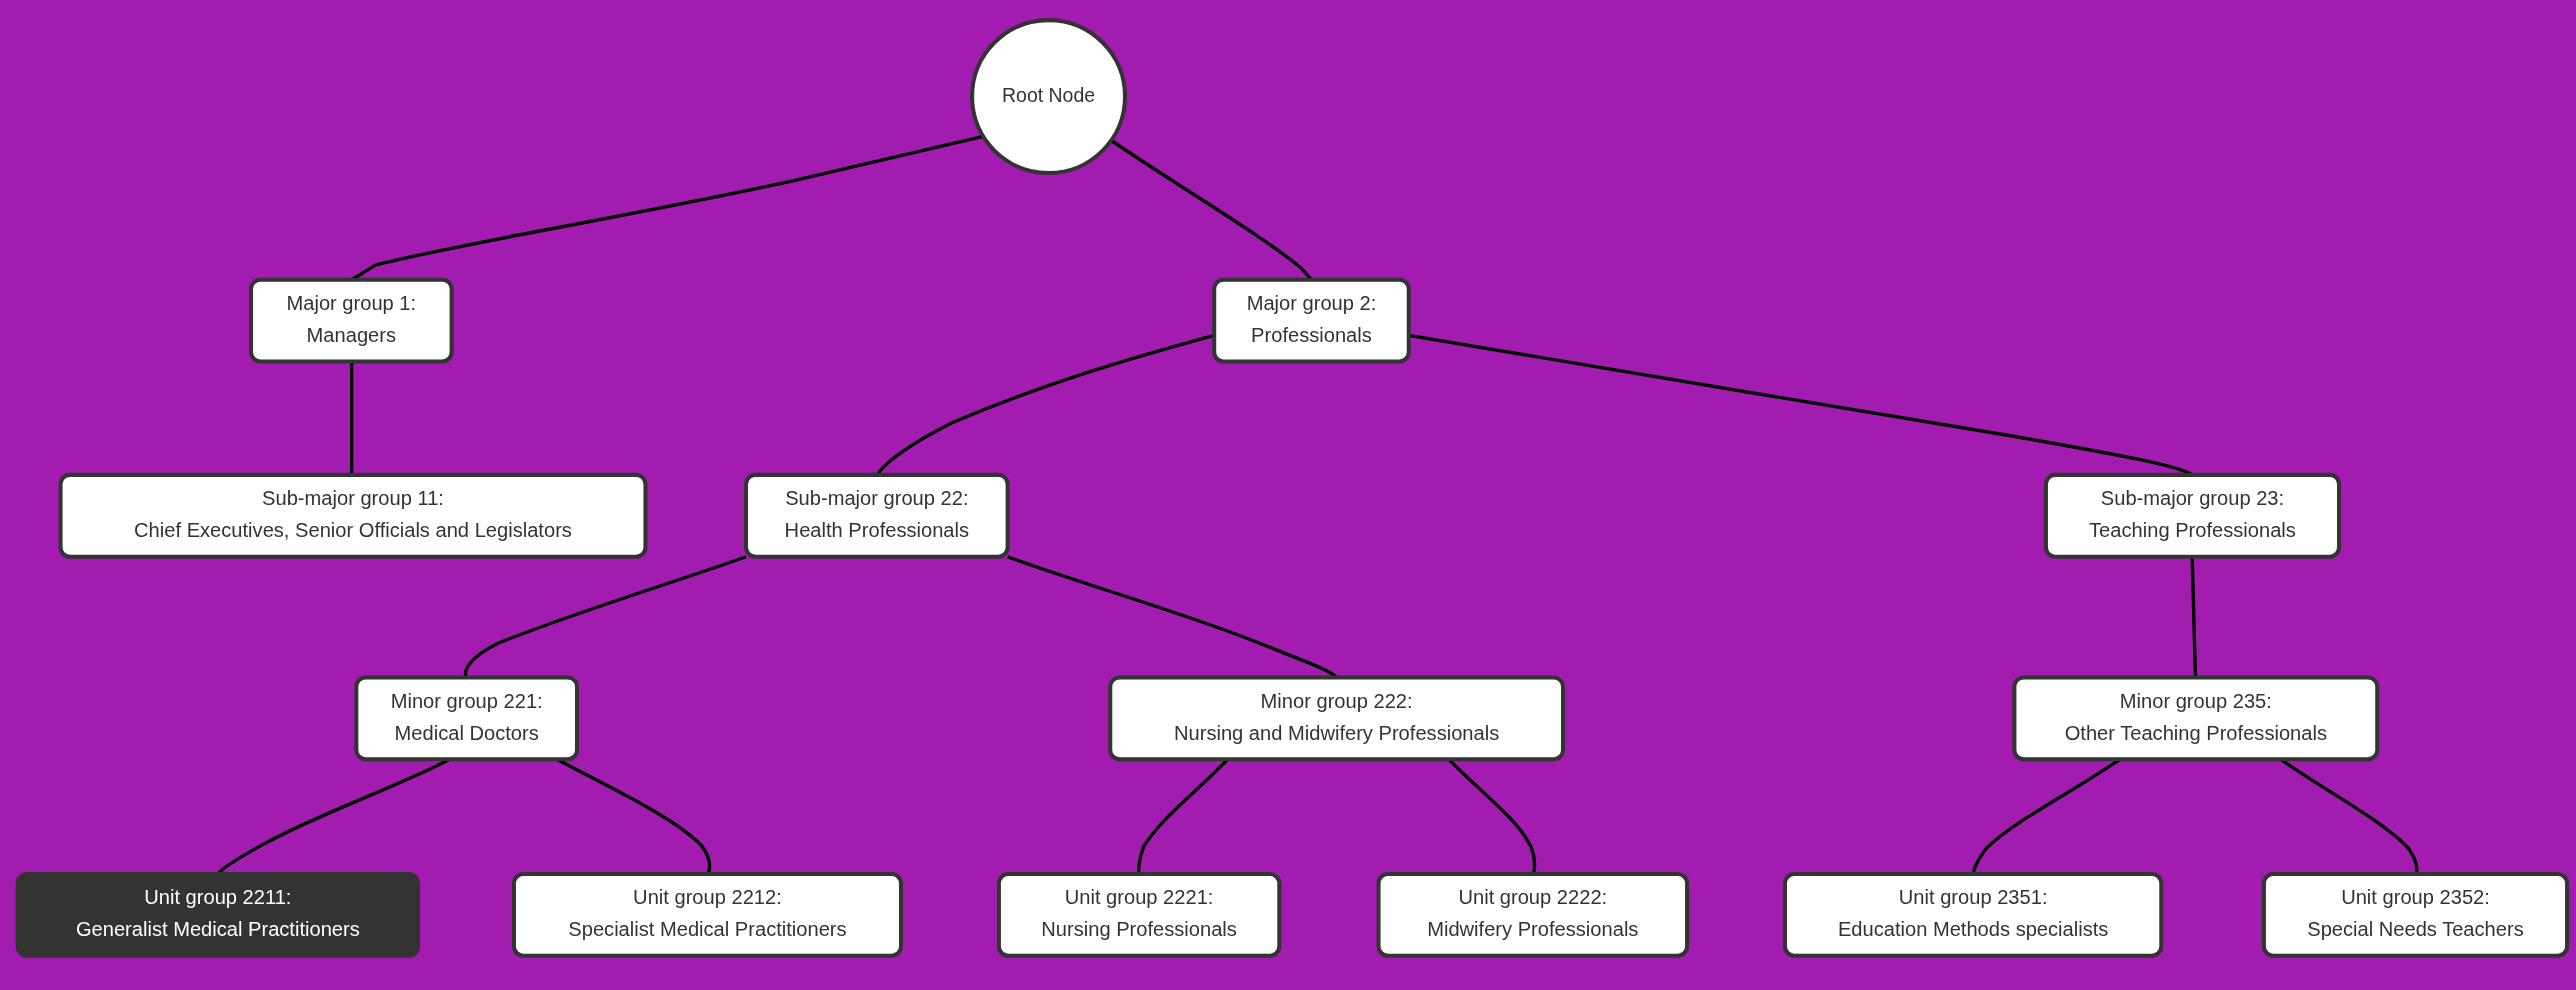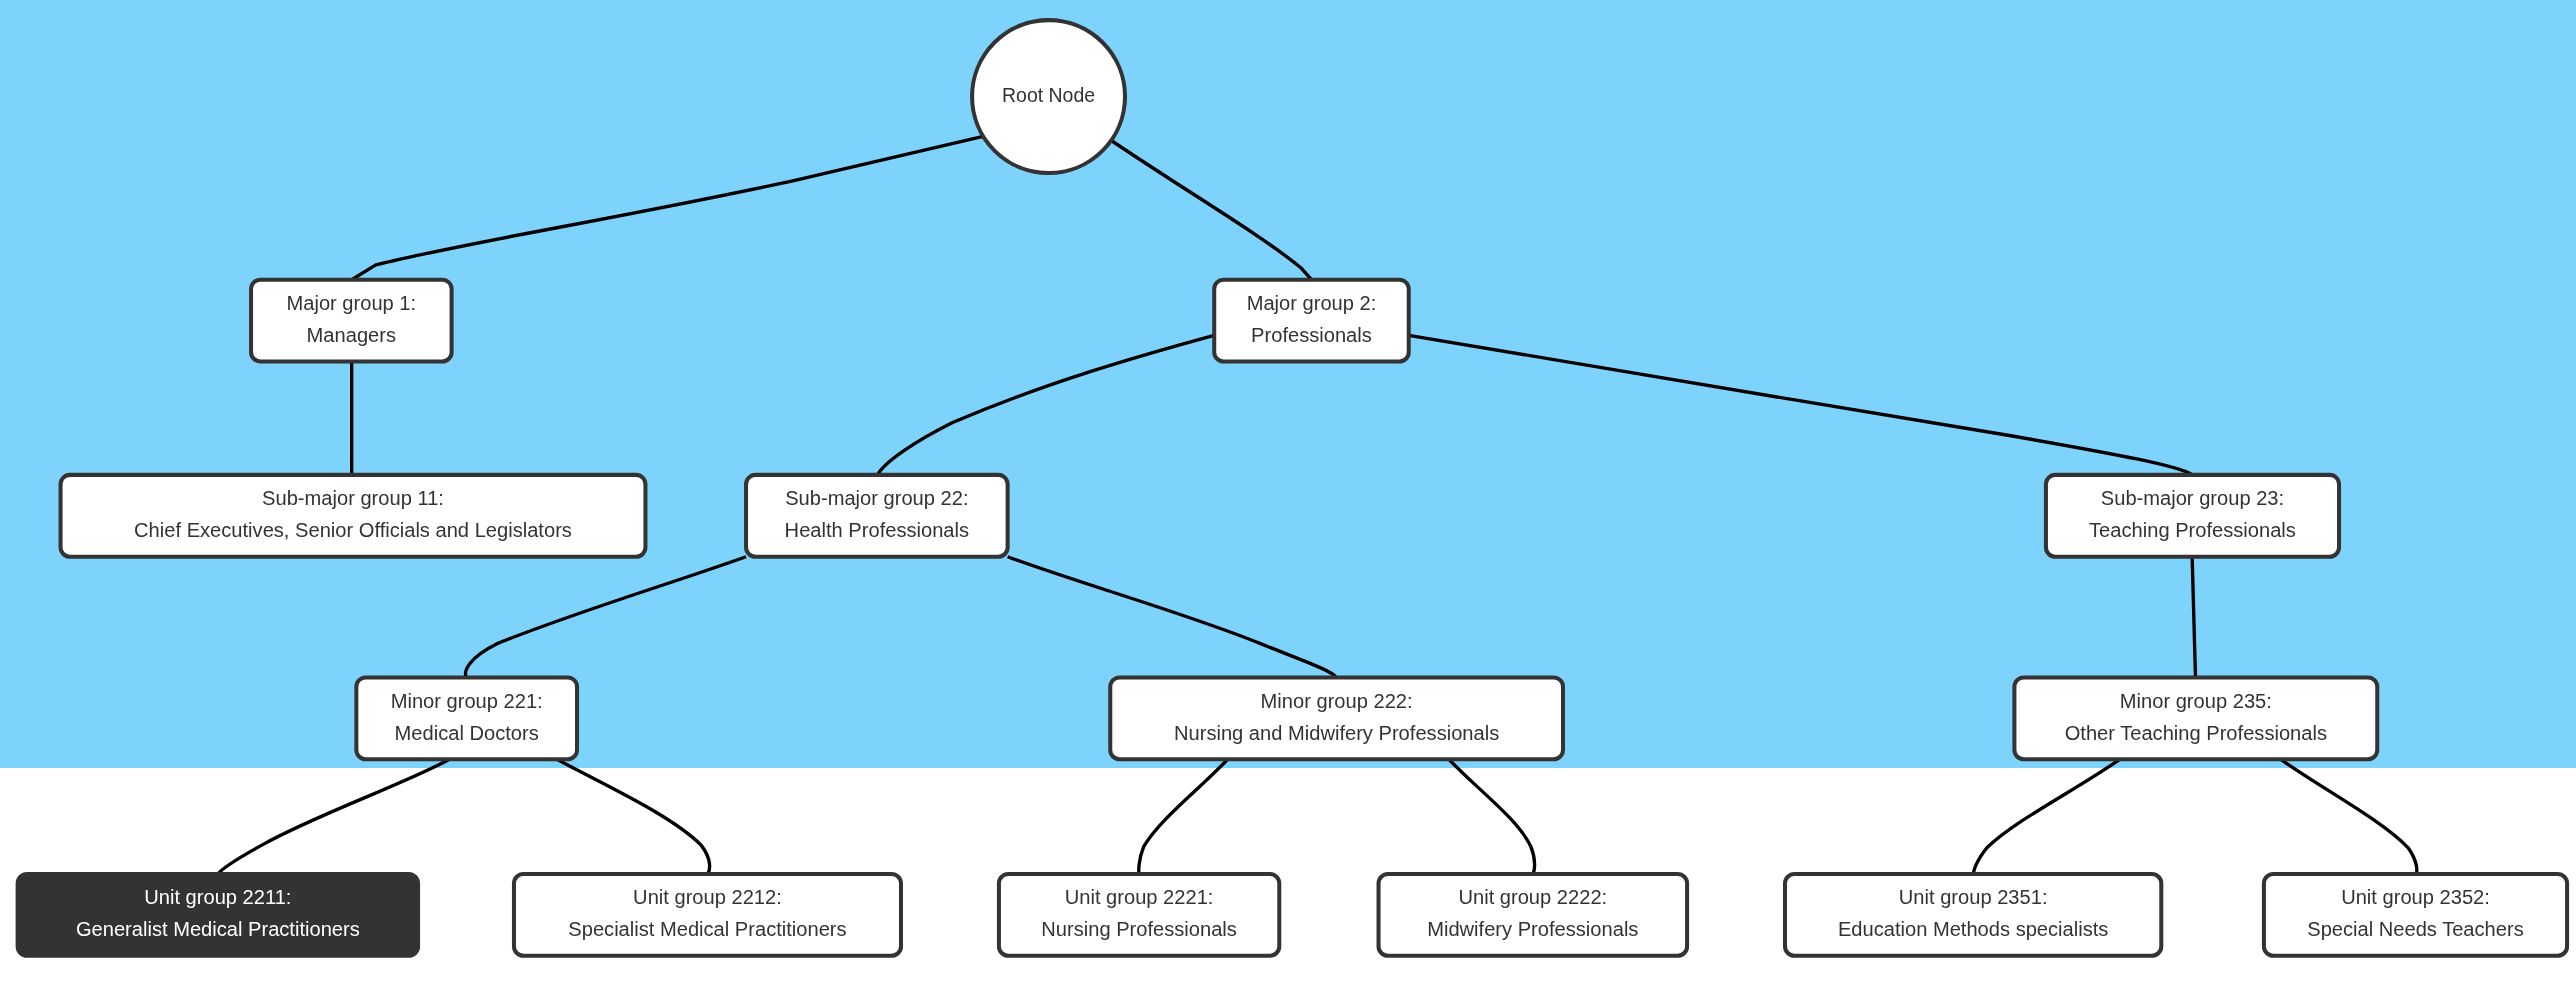--- a/index.html
+++ b/index.html
@@ -10,22 +10,22 @@
   }
   body {
     width: 2576px;
     height: 990px;
     overflow: hidden;
     font-family: "Liberation Sans", "DejaVu Sans", sans-serif;
   }
   #diagram-root {
     position: relative;
     width: 2576px;
-    height: 768px;
-    background: #7dd3fc;
+    height: 990px;
+    background: #a21caf;
   }
   svg#tree-svg {
     display: block;
     width: 2576px;
     height: 990px;
   }
   .edge-path {
     fill: none;
     stroke: #000000;
     stroke-width: 5;

